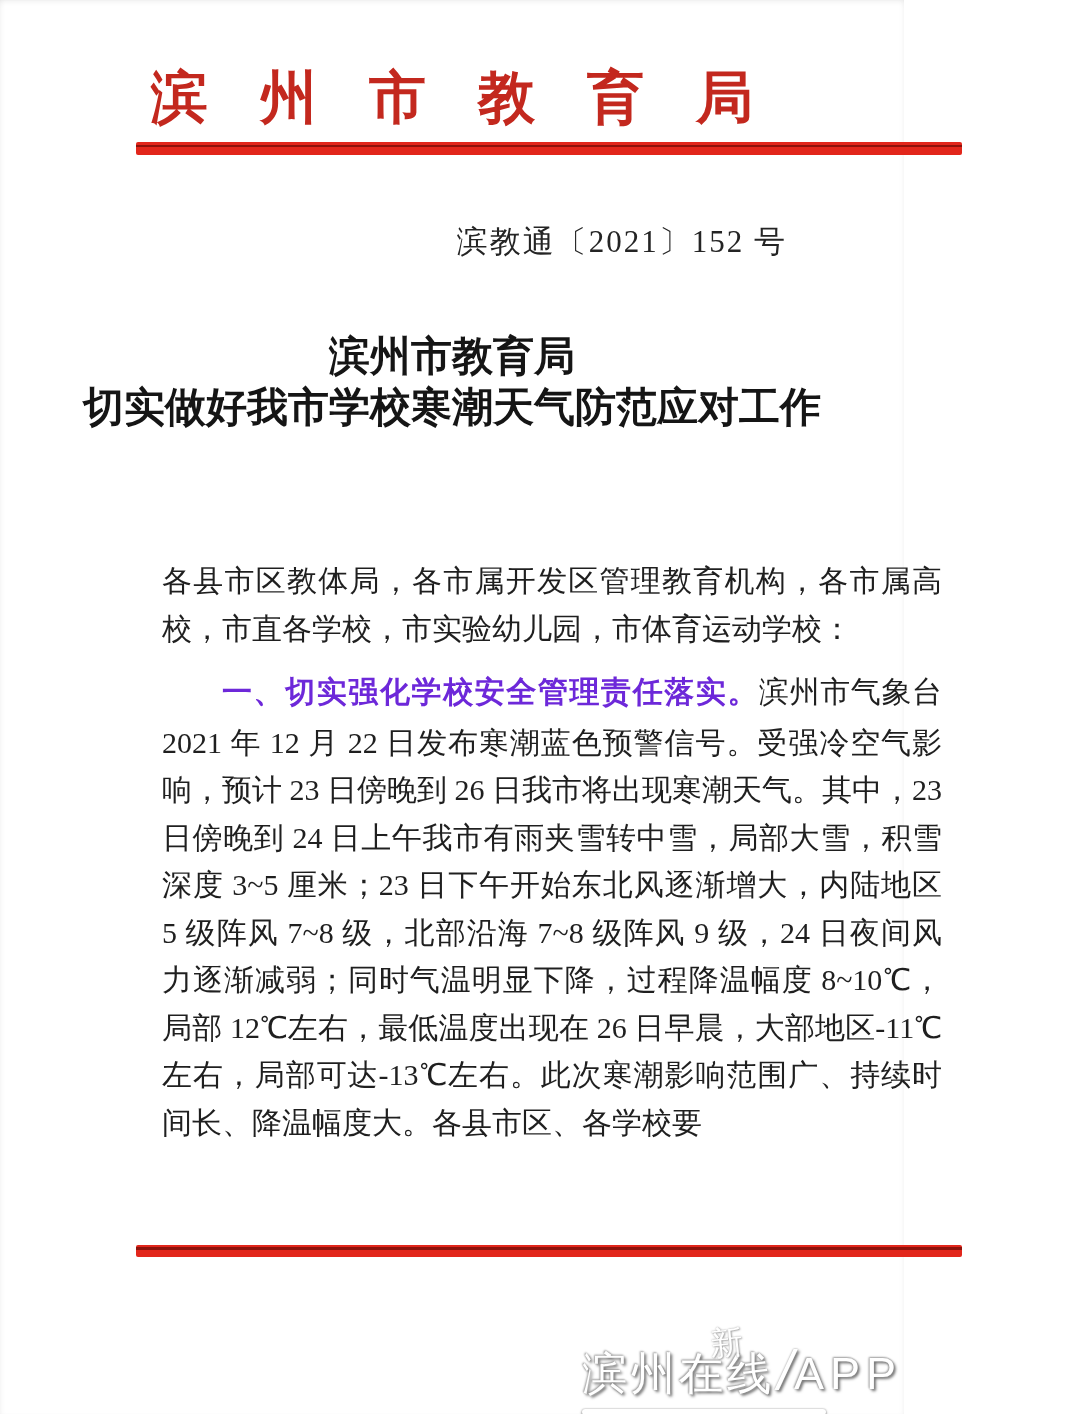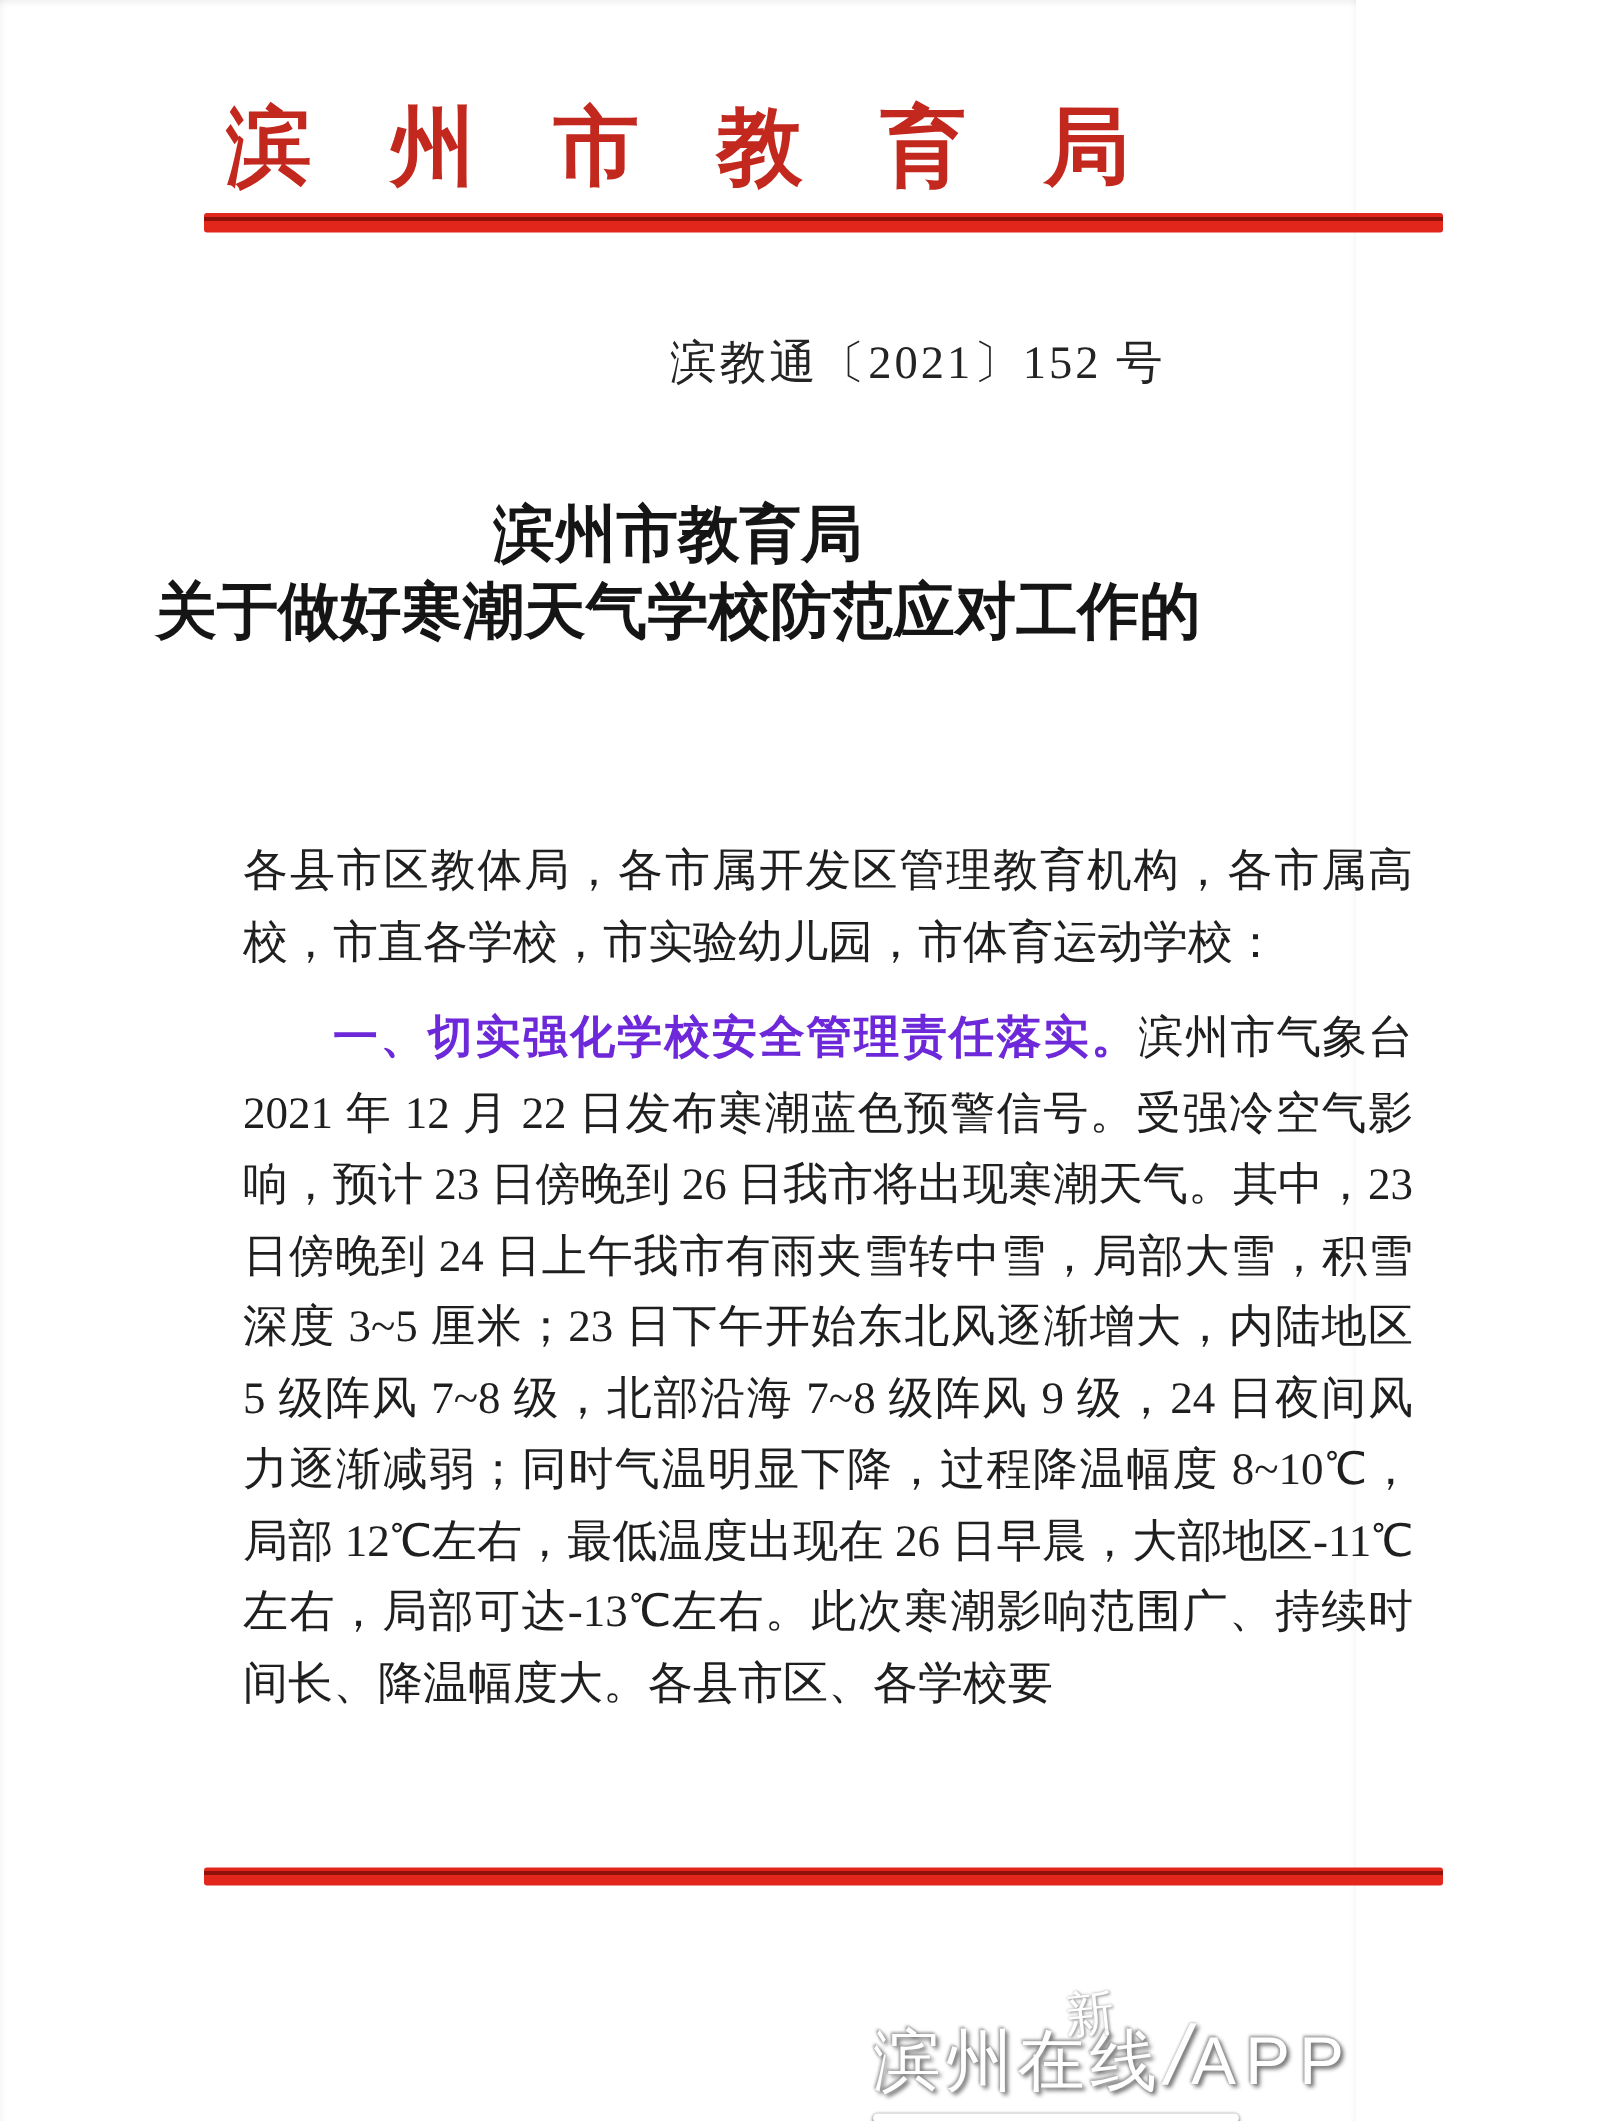--- a/index.html
+++ b/index.html
@@ -48,21 +48,21 @@
       var(--rule-red, #e2261b) 42%,
       var(--rule-red, #e2261b) 100%);
     border-radius: 2px;
   }
   .rule-top { top: 142px; }
   .rule-bottom { top: 1245px; height: 12px; }
 
   .doc-number {
     position: absolute;
     top: 221px;
-    right: 127px;
+    right: 117px;
     font-size: 31px;
     letter-spacing: 2px;
     color: #242424;
     white-space: nowrap;
   }
 
   .title-block {
     position: absolute;
     top: 331px; left: 0; right: 0;
     text-align: center;
@@ -150,21 +150,21 @@
 <div class="page">
 
   <div class="agency-name">滨州市教育局</div>
 
   <div class="rule rule-top"></div>
 
   <div class="doc-number">滨教通〔2021〕152 号</div>
 
   <div class="title-block">
     <div class="title-line1">滨州市教育局</div>
-    <div class="title-line2">关于做好寒潮天气学校防范应对工作的</div>
+    <div class="title-line2">切实做好我市学校寒潮天气防范应对工作</div>
   </div>
 
   <div class="body-text">
     <p class="salutation">各县市区教体局，各市属开发区管理教育机构，各市属高校，市直各学校，市实验幼儿园，市体育运动学校：</p>
     <p class="para"><strong class="sec-head">一、切实强化学校安全管理责任落实。</strong><span>滨州市气象台 2021 年 12 月 22 日发布寒潮蓝色预警信号。受强冷空气影响，预计 23 日傍晚到 26 日我市将出现寒潮天气。其中，23 日傍晚到 24 日上午我市有雨夹雪转中雪，局部大雪，积雪深度 3~5 厘米；23 日下午开始东北风逐渐增大，内陆地区 5 级阵风 7~8 级，北部沿海 7~8 级阵风 9 级，24 日夜间风力逐渐减弱；同时气温明显下降，过程降温幅度 8~10℃，局部 12℃左右，最低温度出现在 26 日早晨，大部地区-11℃左右，局部可达-13℃左右。此次寒潮影响范围广、持续时间长、降温幅度大。各县市区、各学校要</span></p>
   </div>
 
   <div class="rule rule-bottom"></div>
 
   <div class="watermark">

